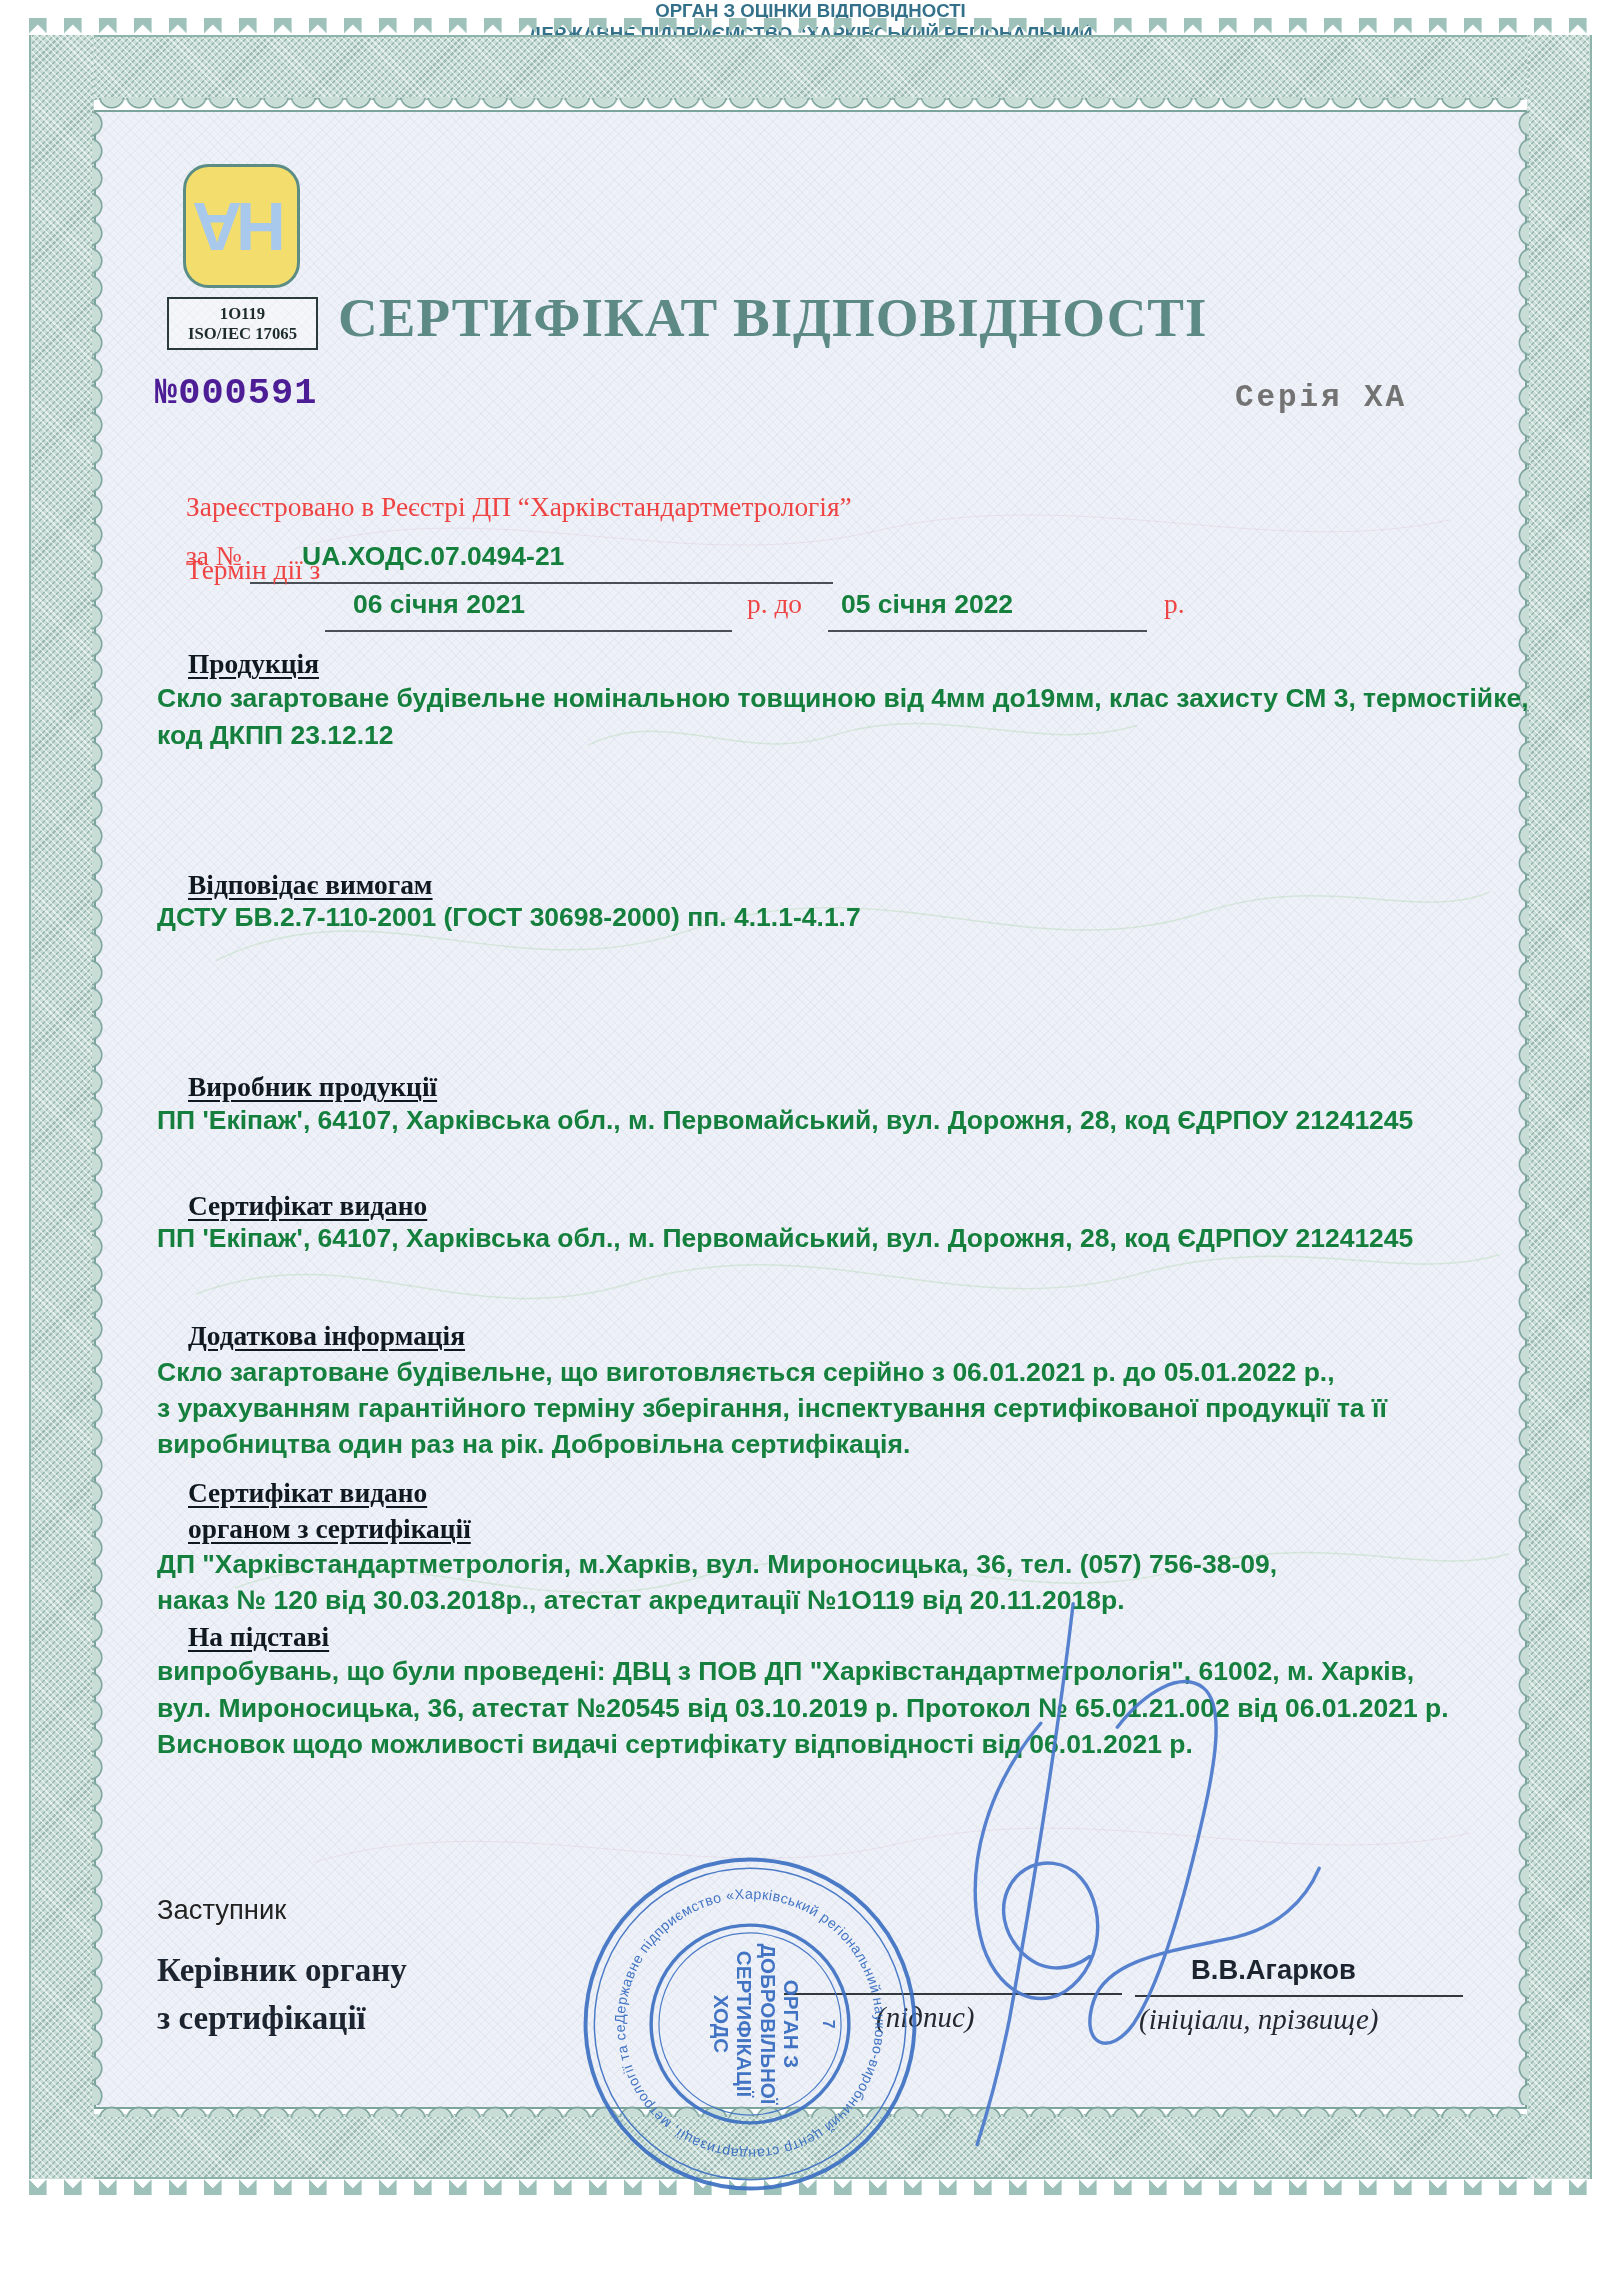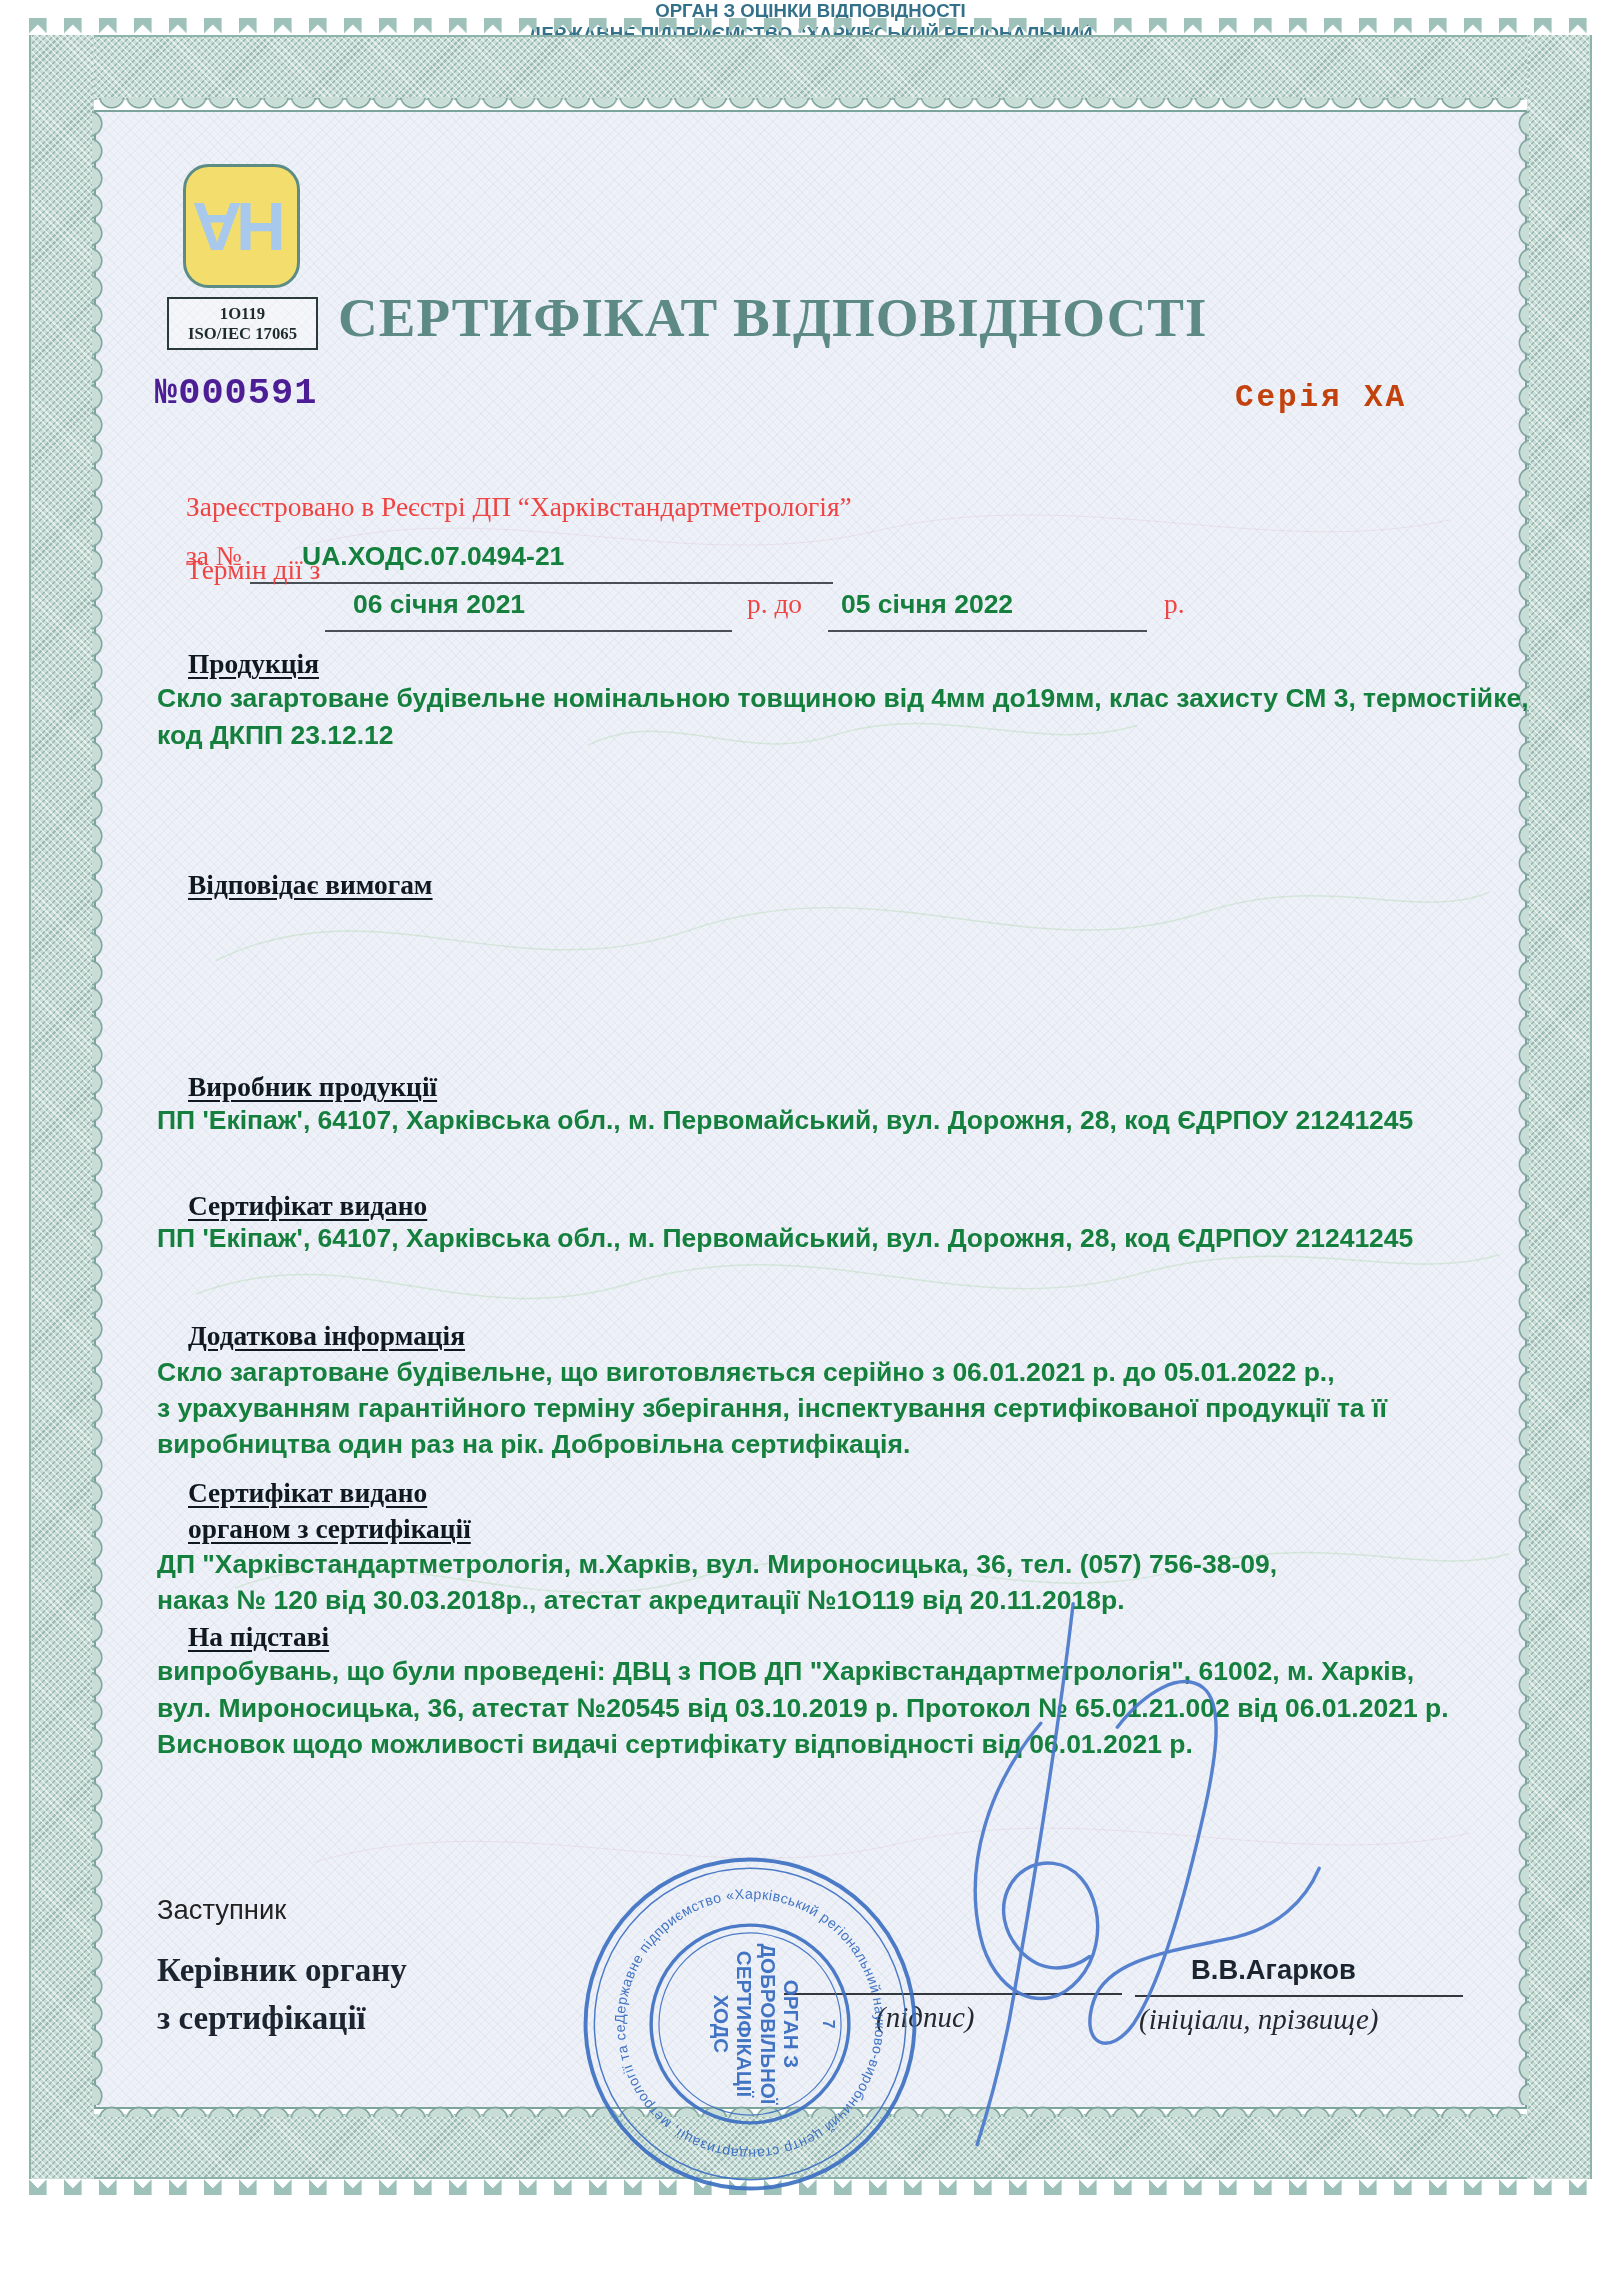--- a/index.html
+++ b/index.html
@@ -60,21 +60,21 @@
   .logo span{font-family:"Liberation Sans",sans-serif;font-weight:bold;font-size:69px;color:#a9c9ec;
              transform:rotate(180deg);letter-spacing:-5.9px;}
   .badge{position:absolute;left:167px;top:297px;width:147px;height:49px;border:2.9px solid #2a3a3a;
          display:flex;flex-direction:column;align-items:center;justify-content:center;
          font-family:"Liberation Serif",serif;font-weight:bold;font-size:16.7px;line-height:19.6px;color:#1d2b2b;
          background:rgba(255,255,255,.35);}
   .title{left:338px;top:286px;font-weight:bold;font-size:55px;color:#5d8a84;letter-spacing:1px;}
   .certno{left:155px;top:372px;font-family:Liberation Mono, monospace;font-weight:bold;
           font-size:37px;color:#4c1d95;letter-spacing:1px;}
   .series{left:1235px;top:380px;font-family:"Liberation Mono",monospace;font-weight:bold;
-          font-size:31px;color:#c2410c;letter-spacing:2.9px;}
+          font-size:31px;color:#737373;letter-spacing:2.9px;}
   .serif-line{font-size:27.4px;color:#ef4444;}
   .bold-sans{font-family:"Liberation Sans",sans-serif;font-weight:bold;font-size:26.5px;color:#15803d;}
   .heading{font-weight:bold;font-size:27.4px;color:#101820;text-decoration:underline;
            text-decoration-thickness:2px;text-underline-offset:3.9px;}
   .rule{position:absolute;height:0;border-bottom:2px solid #4a4f55;}
   .ital{font-style:italic;font-size:29px;color:#22282e;}
   
   .wmark{left:495px;top:1135px;font-weight:bold;font-size:125px;letter-spacing:25.5px;
          color:rgba(170,195,188,0.16);-webkit-text-stroke:1.5px rgba(150,180,172,0.45);}
   svg.overlay{position:absolute;left:0;top:0;pointer-events:none;}
@@ -139,20 +139,21 @@
   <div class="abs serif-line" style="left:747px;top:589px;">р. до</div>
   <div class="abs bold-sans" style="left:841px;top:589px;">05 січня 2022</div>
   <div class="rule" style="left:828px;top:630px;width:319px;"></div>
   <div class="abs serif-line" style="left:1164px;top:589px;">р.</div>
 
   <div class="abs heading" style="left:188px;top:649px;">Продукція</div>
   <div class="abs bold-sans" style="left:157px;top:683px;">Скло загартоване будівельне номінальною товщиною від 4мм до19мм, клас захисту СМ 3, термостійке,</div>
   <div class="abs bold-sans" style="left:157px;top:720px;">код ДКПП 23.12.12</div>
 
   <div class="abs heading" style="left:188px;top:870px;">Відповідає вимогам</div>
+  <div class="abs bold-sans" style="left:157px;top:902px;">ДСТУ БВ.2.7-110-2001 (ГОСТ 30698-2000) пп. 4.1.1-4.1.7</div>
 
   <div class="abs heading" style="left:188px;top:1072px;">Виробник продукції</div>
   <div class="abs bold-sans" style="left:157px;top:1105px;">ПП 'Екіпаж', 64107, Харківська обл., м. Первомайський, вул. Дорожня, 28, код ЄДРПОУ 21241245</div>
 
 
   <div class="abs heading" style="left:188px;top:1191px;">Сертифікат видано</div>
   <div class="abs bold-sans" style="left:157px;top:1223px;">ПП 'Екіпаж', 64107, Харківська обл., м. Первомайський, вул. Дорожня, 28, код ЄДРПОУ 21241245</div>
 
   <div class="abs heading" style="left:188px;top:1321px;">Додаткова інформація</div>
   <div class="abs bold-sans" style="left:157px;top:1357px;">Скло загартоване будівельне, що виготовляється серійно з 06.01.2021 р. до 05.01.2022 р.,</div>

